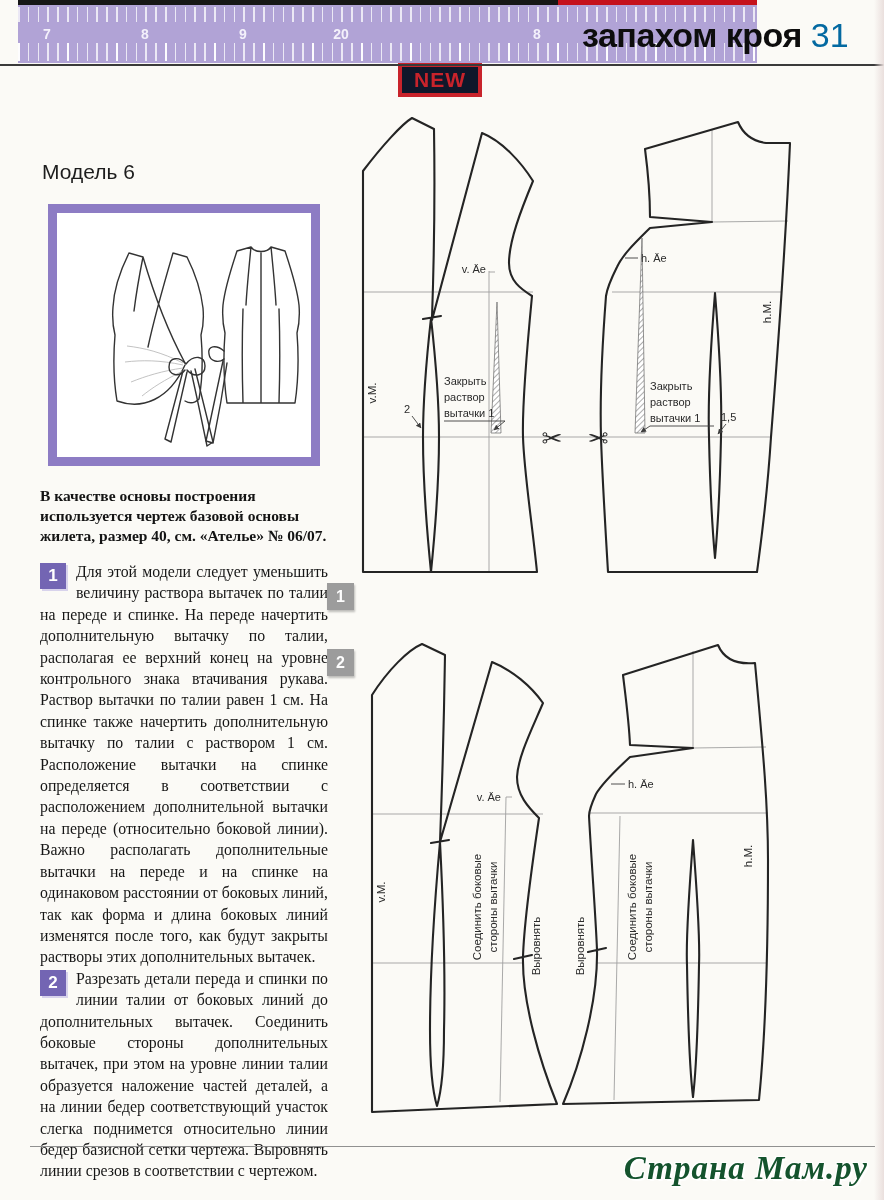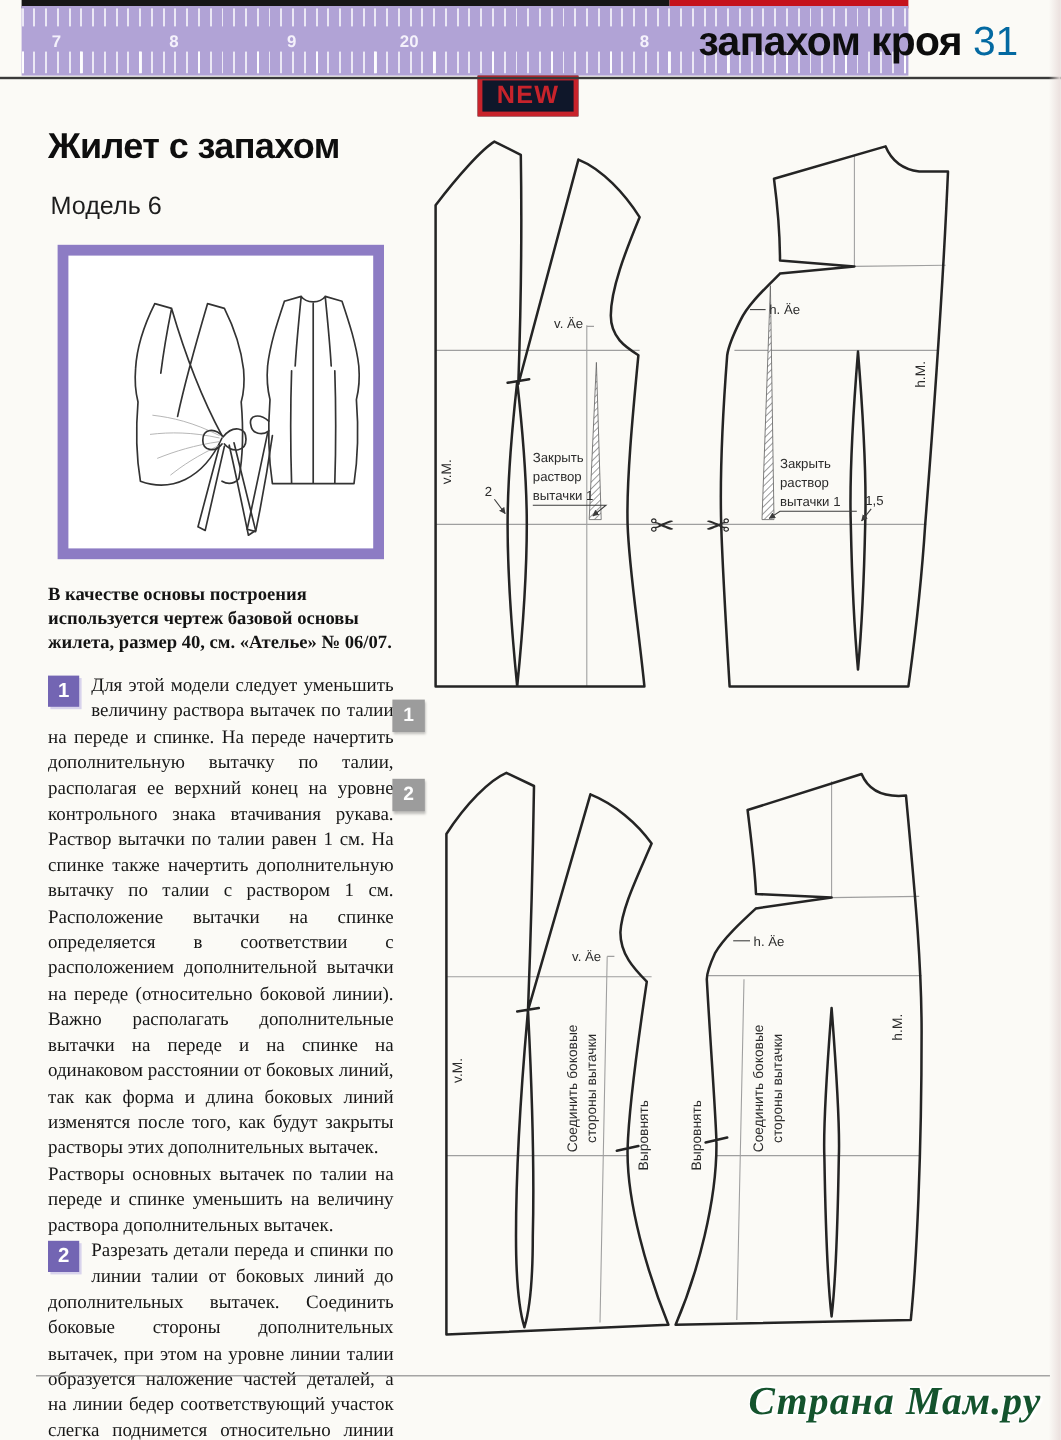--- a/index.html
+++ b/index.html
@@ -82,21 +82,20 @@
     <span class="ruler-num" style="left:215px">9</span>
     <span class="ruler-num" style="left:313px">20</span>
     <span class="ruler-num" style="left:509px">8</span>
     <span class="new-badge">NEW</span>
   </div>
   <div class="header-title">
     <span class="section-title">запахом кроя</span><span class="page-number">31</span>
   </div>
   <div class="header-rule"></div>
 
-  <h1 class="title">Жилет с запахом</h1>
   <div class="model">Модель 6</div>
 
   <div class="illus-box">
     <svg viewBox="0 0 254 244">
 
       <g>
         <path class="v" d="M72,40 L86,44 M72,40 C63,58 57,76 56,94 C55,106 56,114 58,122 C56,146 57,170 60,188 C85,197 112,187 128,152 M86,44 C100,92 114,124 128,150 M86,44 C82,64 79,82 77,98 M116,40 L130,44 C138,60 144,78 146,95 C147,107 146,115 144,122 C146,146 145,170 142,186 C138,190 133,191 128,188 M116,40 C106,74 97,106 91,134"></path>
         <path class="g" d="M126,150 C104,139 87,135 70,133 M126,152 C103,147 85,147 68,149 M126,155 C105,158 89,163 74,169 M126,158 C107,167 95,175 85,183"></path>
         <path class="v" d="M129,151 C137,141 148,143 148,153 C148,163 137,165 130,157 M129,151 C122,143 112,144 112,154 C112,162 122,165 128,157 M126,158 L108,226 M130,159 L114,229 M108,226 L114,229 M134,158 C140,184 145,209 150,233 M138,156 C144,181 150,205 156,229 M150,233 L156,229"></path>
       </g>
@@ -105,21 +104,20 @@
         <path class="v" d="M180,38 L194,34 C198,40 210,40 214,34 L228,38 C234,56 240,74 242,92 C243,104 242,112 240,120 C242,146 241,170 238,190 L170,190 C167,170 166,146 168,120 C166,112 165,104 166,92 C168,74 174,56 180,38 M204,40 L204,190 M186,96 C185,126 185,158 186,190 M222,96 C223,126 223,158 222,190 M194,34 C192,54 190,74 189,92 M214,34 C216,54 218,74 219,92"></path>
         <path class="v" d="M167,138 C159,131 150,133 152,141 C153,149 162,150 167,146 M166,148 C160,176 154,204 149,228 M170,150 C166,178 161,206 156,230 M149,228 L156,230"></path>
       </g>
     </svg>
   </div>
 
   <p class="intro">В качестве основы построения используется чертеж базовой основы жилета, размер 40, см. «Ателье» № 06/07.</p>
 
   <div class="copy">
     <p class="step step1"><span class="step-badge">1</span><span>Для этой модели следует уменьшить величину раствора вытачек по талии на переде и спинке. На переде начертить дополнительную вытачку по талии, располагая ее верхний конец на уровне контрольного знака втачивания рукава. Раствор вытачки по талии равен 1 см. На спинке также начертить дополнительную вытачку по талии с раствором 1 см. Расположение вытачки на спинке определяется в соответствии с расположением дополнительной вытачки на переде (относительно боковой линии). Важно располагать дополнительные вытачки на переде и на спинке на одинаковом расстоянии от боковых линий, так как форма и длина боковых линий изменятся после того, как будут закрыты растворы этих дополнительных вытачек.</span></p>
-    <p class="step-extra">Растворы основных вытачек по талии на переде и спинке уменьшить на величину раствора дополнительных вытачек.</p>
     <p class="step step2"><span class="step-badge">2</span><span>Разрезать детали переда и спинки по линии талии от боковых линий до дополнительных вытачек. Соединить боковые стороны дополнительных вытачек, при этом на уровне линии талии образуется наложение частей деталей, а на линии бедер соответствующий участок слегка поднимется относительно линии бедер базисной сетки чертежа. Выровнять линии срезов в соответствии с чертежом.</span></p>
   </div>
 
   <div class="diagram-badge b1">1</div>
   <div class="diagram-badge b2">2</div>
 
   <svg class="diagrams" viewBox="330 100 554 1062">
     <defs>
       <pattern id="hatch" width="4" height="4" patternUnits="userSpaceOnUse" patternTransform="rotate(45)">
         <rect width="4" height="4" fill="#ffffff"></rect>

